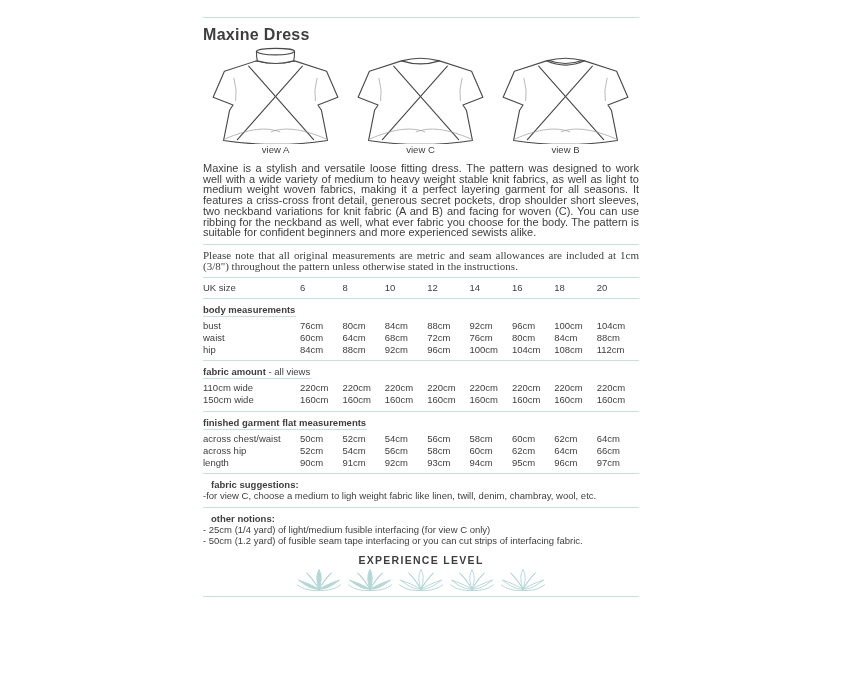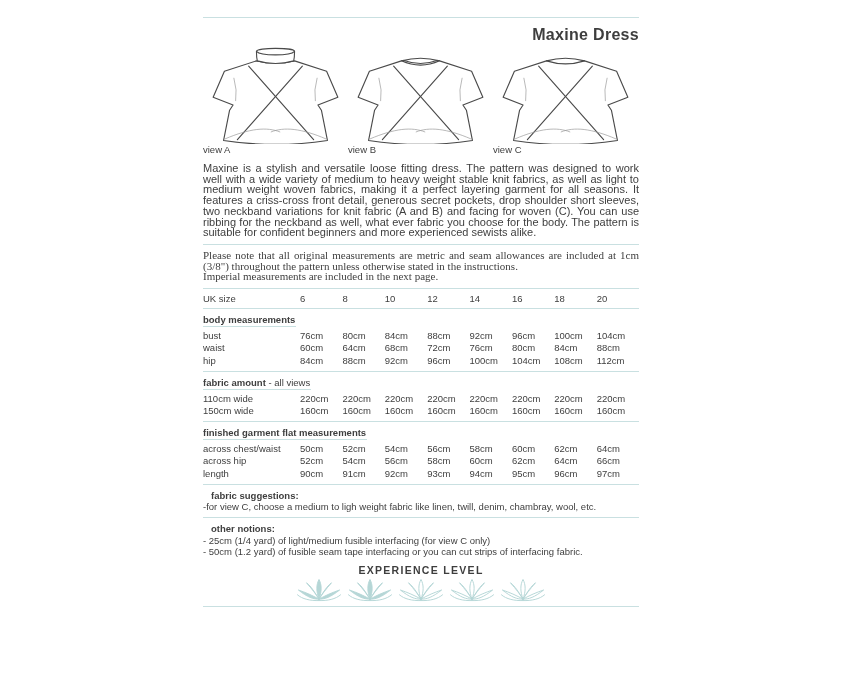--- a/index.html
+++ b/index.html
@@ -1,23 +1,23 @@
 <!DOCTYPE html>
 <html><head>
 <meta charset="utf-8">
 <style>
   html,body{margin:0;padding:0;background:#ffffff;}
   .page{position:relative;width:850px;height:680px;background:#ffffff;overflow:hidden;
         font-family:"Liberation Sans", sans-serif;color:#3e3e3e;}
   .content{position:absolute;left:203px;top:0;width:436px;}
   .rule{border:none;border-top:1px solid #c9e0e1;margin:0;}
   .rule.top{margin-top:17px;}
-  .page-title{text-align:right;font-size:16px;font-weight:bold;letter-spacing:.3px;margin-top:8px;}
+  .page-title{text-align:left;font-size:16px;font-weight:bold;letter-spacing:.3px;margin-top:8px;}
   .figures{display:flex;margin-top:3px;}
-  .figure{width:145px;text-align:left;}
+  .figure{width:145px;text-align:center;}
   .figure svg{display:block;width:145px;height:97px;}
   .figure-label{font-size:9.5px;margin-top:0;color:#3e3e3e;}
   .body-text{font-size:11px;line-height:10.7px;text-align:justify;margin-top:8px;}
   .note{margin-top:5px;margin-bottom:6px;font-family:Liberation Serif, serif;}
   .note .l2{text-align:left;}
   .sp6{margin-top:6px;}
   
   .trow{display:flex;font-size:9.5px;line-height:12.2px;}
   .size-row{padding:4px 0 3px;}
   .tlabel{width:97px;flex:none;}
@@ -72,54 +72,53 @@
         <svg viewBox="0 0 150 112">
           <g class="dress">
             <path class="bodyfill" d="M53,16 L16,28 L3,58 L26,67 L22,73 L15,108 Q75,117 135,108 L128,73 L124,67 L147,58 L134,28 L97,16 Q75,10 53,16 Z"></path>
             <path class="hint" d="M27,36 Q31,50 29,62"></path>
             <path class="hint" d="M123,36 Q119,50 121,62"></path>
             <path d="M44,22 L119,107"></path>
             <path d="M106,22 L31,107"></path>
             <path class="hint" d="M17,106 C45,94 65,92 80,98"></path>
             <path class="hint" d="M133,106 C105,94 85,92 70,98"></path>
             <g>
-              <path d="M53,16 Q75,26 97,16"></path>
-              <path d="M56,15.5 Q75,22.5 94,15.5"></path>
+              <path d="M53,16 Q75,23 97,16"></path>
             </g>
           </g>
         </svg>
-        <div class="figure-label">view B</div>
+        <div class="figure-label">view C</div>
       </div>
 
       <div class="figure">
         <svg viewBox="0 0 150 112">
           <g class="dress">
             <path class="bodyfill" d="M53,16 L16,28 L3,58 L26,67 L22,73 L15,108 Q75,117 135,108 L128,73 L124,67 L147,58 L134,28 L97,16 Q75,10 53,16 Z"></path>
             <path class="hint" d="M27,36 Q31,50 29,62"></path>
             <path class="hint" d="M123,36 Q119,50 121,62"></path>
             <path d="M44,22 L119,107"></path>
             <path d="M106,22 L31,107"></path>
             <path class="hint" d="M17,106 C45,94 65,92 80,98"></path>
             <path class="hint" d="M133,106 C105,94 85,92 70,98"></path>
             <g>
-              <path d="M53,16 Q75,23 97,16"></path>
+              <path d="M53,16 Q75,26 97,16"></path>
+              <path d="M56,15.5 Q75,22.5 94,15.5"></path>
             </g>
           </g>
         </svg>
-        <div class="figure-label">view C</div>
+        <div class="figure-label">view B</div>
       </div>
     </div>
 
     <div class="body-text">Maxine is a stylish and versatile loose fitting dress. The pattern was designed to work well with a wide variety of medium to heavy weight stable knit fabrics, as well as light to medium weight woven fabrics, making it a perfect layering garment for all seasons. It features a criss-cross front detail, generous secret pockets, drop shoulder short sleeves, two neckband variations for knit fabric (A and B) and facing for woven (C). You can use ribbing for the neckband as well, what ever fabric you choose for the body. The pattern is suitable for confident beginners and more experienced sewists alike.</div>
 
     <hr class="rule sp6">
 
     <div class="body-text note">
       <div>Please note that all original measurements are metric and seam allowances are included at 1cm (3/8") throughout the pattern unless otherwise stated in the instructions.</div>
-      <div class="l2">Imperial measurements are included in the next page.</div>
     </div>
 
     <hr class="rule">
 
     <div class="trow size-row">
       <div class="tlabel">UK size</div>
     <div class="tcell">6</div>
         <div class="tcell">8</div>
         <div class="tcell">10</div>
         <div class="tcell">12</div>

